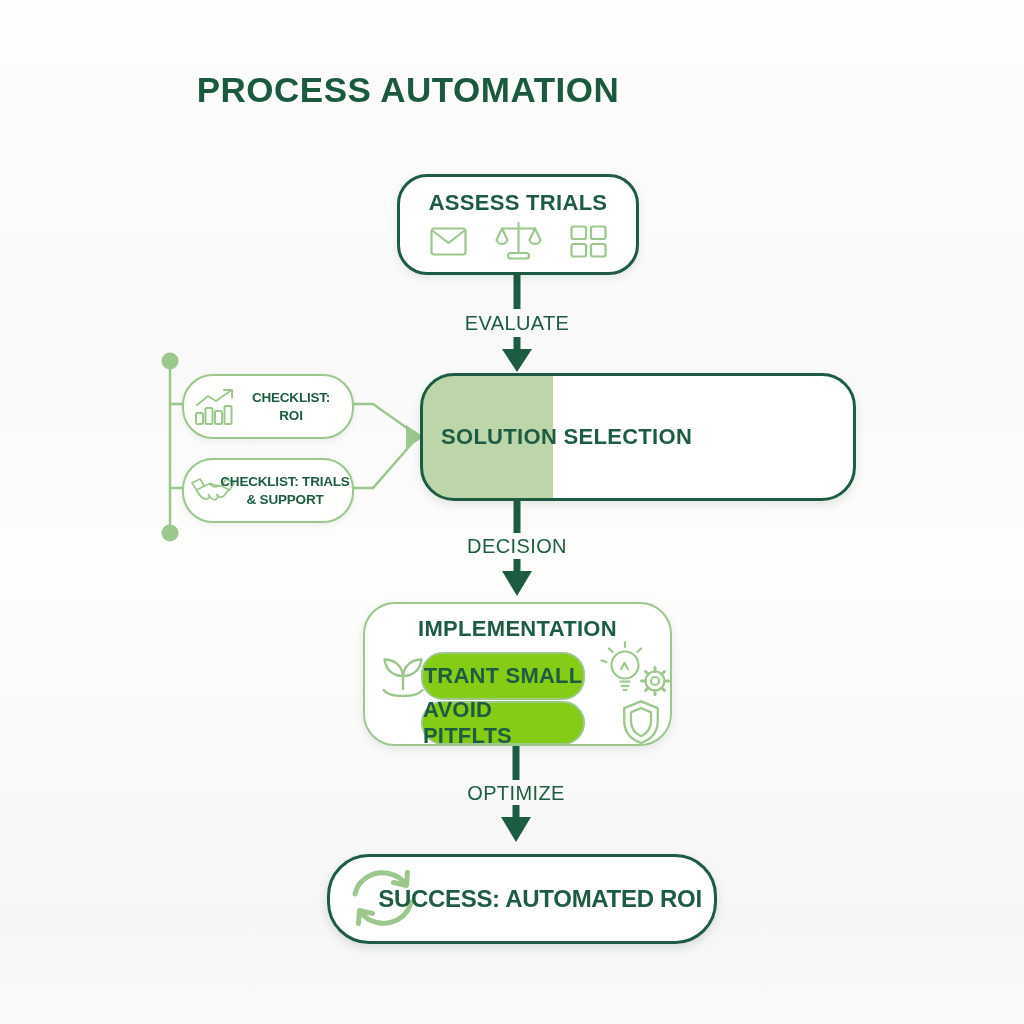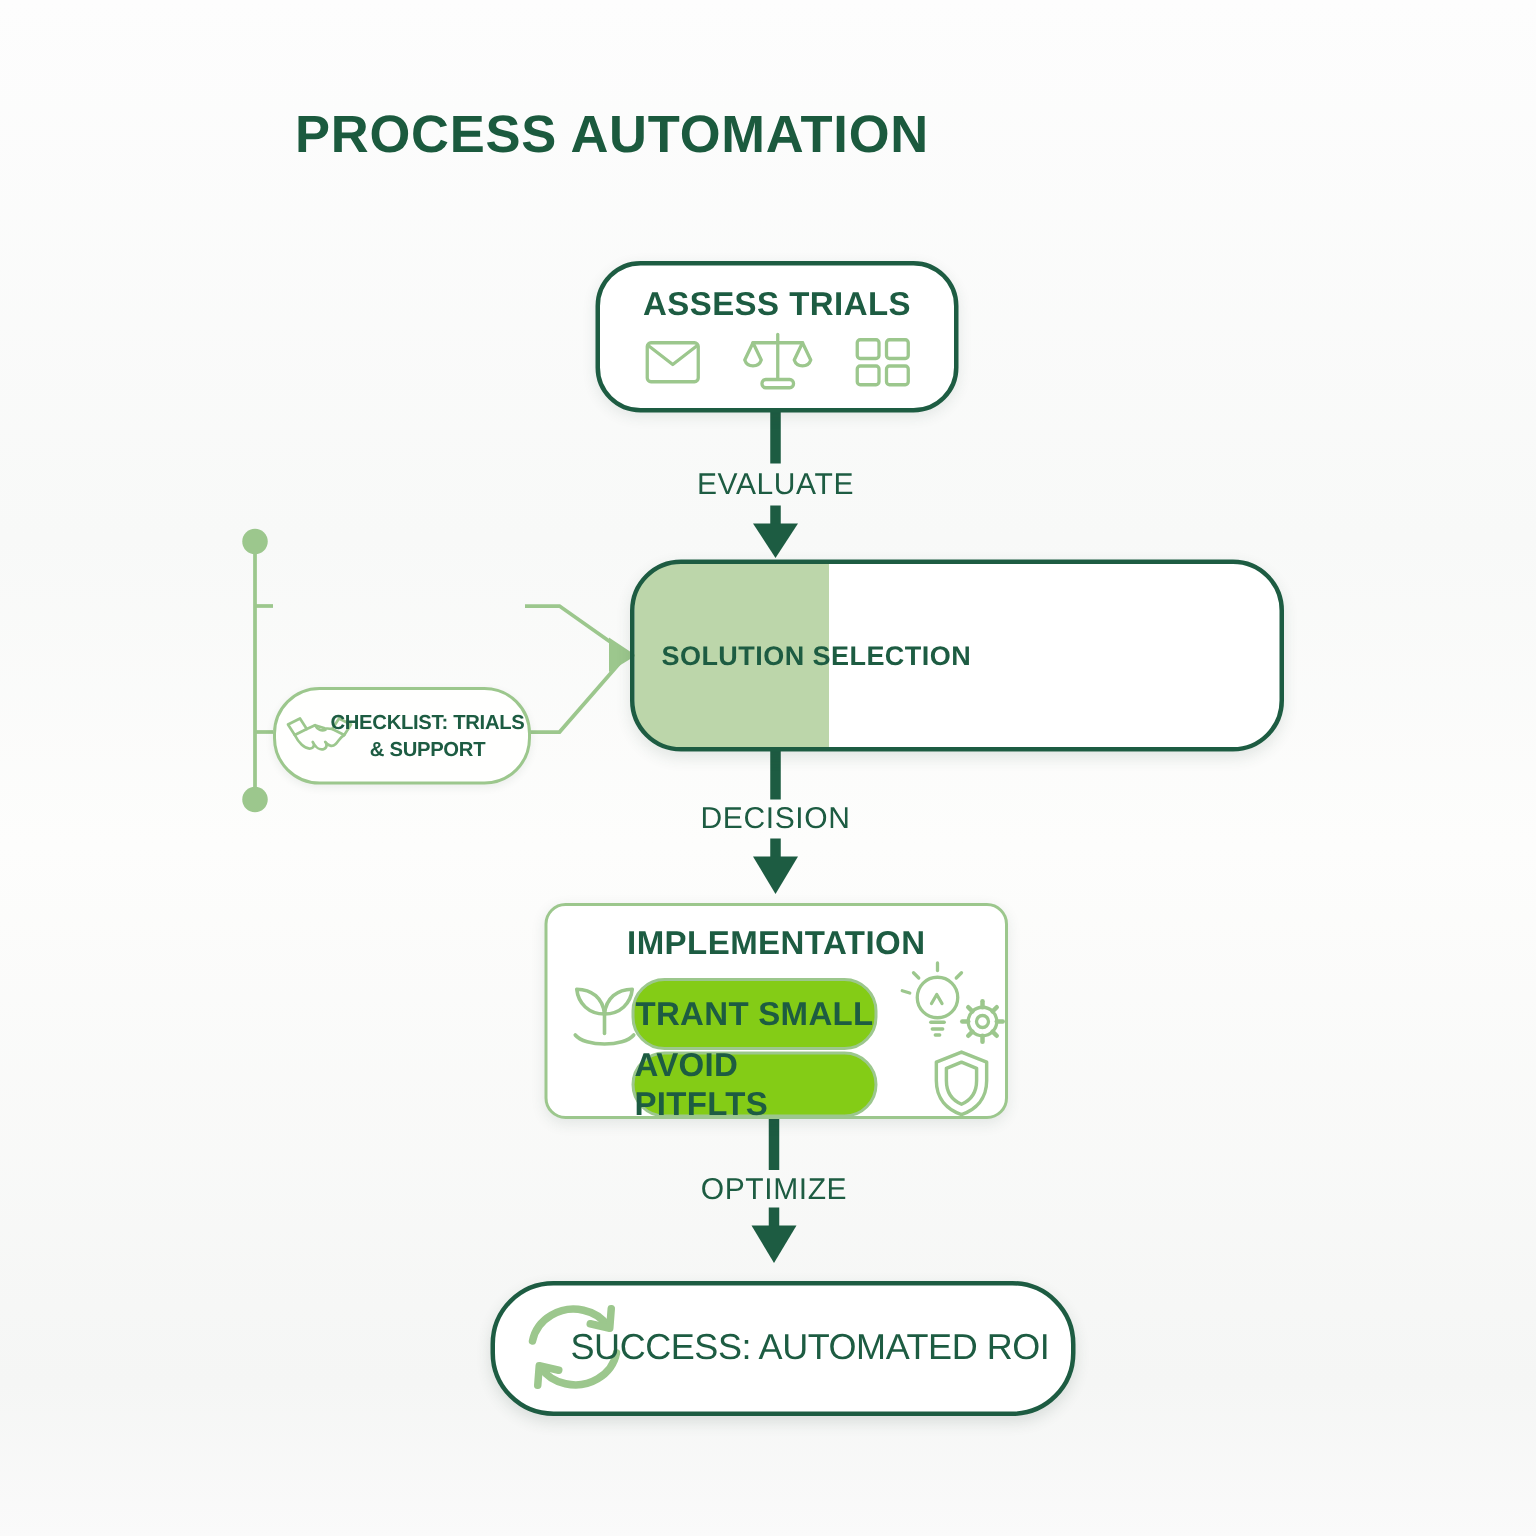--- a/index.html
+++ b/index.html
@@ -21,51 +21,51 @@
   }
   .assess-title{margin-top:13px;text-align:center;font-size:22px;font-weight:700;letter-spacing:.3px;}
   .assess-icons{display:flex;justify-content:center;align-items:center;gap:27px;margin-top:5px;}
   .solution-box{
     left:420px;top:373px;width:430px;height:122px;border:3.5px solid #1d5c42;border-radius:34px;
     background:linear-gradient(90deg,#bcd6aa 0px,#bcd6aa 130px,#ffffff 130px);
     box-shadow:0 4px 10px rgba(40,70,55,.12);
   }
   .solution-title{
     position:absolute;left:18px;top:0;bottom:0;display:flex;align-items:center;
-    font-size:18px;font-weight:700;letter-spacing:.3px;white-space:nowrap;
+    font-size:22px;font-weight:700;letter-spacing:.3px;white-space:nowrap;
   }
   .checklist-box{
     width:168px;height:61px;border:2.5px solid #9cc78d;border-radius:31px;background:#fffffe;
     box-shadow:0 2px 6px rgba(40,70,55,.08);
   }
   .checklist-roi{left:182px;top:374px;}
   .checklist-trials{left:182px;top:458px;}
   .checklist-text{
     position:absolute;top:0;bottom:0;display:flex;flex-direction:column;justify-content:center;
     text-align:center;font-size:13.5px;font-weight:700;line-height:1.3;letter-spacing:-.2px;white-space:nowrap;
   }
   .checklist-roi .checklist-text{left:52px;right:6px;}
   .checklist-trials .checklist-text{left:36px;right:2px;align-items:center;}
   .impl-box{
-    left:363px;top:602px;width:305px;height:140px;border:2.5px solid #9cc78d;border-radius:14px;
+    left:363px;top:602px;width:305px;height:140px;border:2.5px solid #9cc78d;border-radius:32px;
   }
   .impl-title{position:absolute;top:12px;left:0;width:100%;text-align:center;font-size:22px;font-weight:700;letter-spacing:.3px;}
   .impl-pill{
     position:absolute;left:56px;width:160px;border:2px solid #9cc78d;border-radius:22px;background:#84cc16;
     display:flex;align-items:center;justify-content:center;font-size:22px;font-weight:700;letter-spacing:.2px;
   }
   .impl-pill-1{top:48px;height:44px;}
   .impl-pill-2{top:97px;height:40px;}
   .success-box{
     left:327px;top:854px;width:384px;height:84px;border:3.5px solid #1d5c42;border-radius:42px;
     box-shadow:0 4px 10px rgba(40,70,55,.14);
   }
   .success-title{
     position:absolute;left:0;right:0;top:0;bottom:0;display:flex;align-items:center;justify-content:center;
-    font-size:24px;font-weight:400;letter-spacing:-.3px;white-space:nowrap;z-index:1;margin-left:36px;
+    font-size:24px;font-weight:700;letter-spacing:-.3px;white-space:nowrap;z-index:1;margin-left:36px;
   }
   
   .flow-label{
     transform:translateX(-50%);font-size:20px;font-weight:500;letter-spacing:.4px;color:#1d5c42;white-space:nowrap;
   }
   
   .lg-icon{stroke:#9cc78d;fill:none;stroke-linecap:round;stroke-linejoin:round;}
 </style>
 </head>
 <body>
@@ -126,20 +126,34 @@
       </svg>
     </div>
   </div>
 
   <div class="abs flow-label" style="left:517px;top:312px;">EVALUATE</div>
 
   <div class="abs solution-box">
     <div class="solution-title">SOLUTION SELECTION</div>
   </div>
 
+  <div class="abs node checklist-box checklist-roi">
+    <svg class="lg-icon abs" style="left:10px;top:12px;" width="42" height="38" viewBox="0 0 42 38" stroke-width="2">
+      <rect x="2" y="25" width="7" height="11" rx="1.5"></rect>
+      <rect x="11.5" y="20" width="7" height="16" rx="1.5"></rect>
+      <rect x="21" y="23" width="7" height="13" rx="1.5"></rect>
+      <rect x="30.5" y="18" width="7" height="18" rx="1.5"></rect>
+      <path d="M3 17 L14 8 L22 13 L37 2.5"></path>
+      <path d="M30 2 H38 V9.5"></path>
+    </svg>
+    <div class="checklist-text">
+      <span>CHECKLIST:</span>
+      <span>ROI</span>
+    </div>
+  </div>
 
   <div class="abs node checklist-box checklist-trials">
     <svg class="lg-icon abs" style="left:6px;top:16px;" width="46" height="30" viewBox="0 0 46 30" stroke-width="1.8">
       <path d="M2 7 L10 3 L14.5 10 L6.5 14 Z"></path>
       <path d="M44 7 L36 3 L31.5 10 L39.5 14 Z"></path>
       <path d="M14.5 10 L20 7.5 L26.5 9.5 L31.5 10"></path>
       <path d="M20 7.5 C21.5 10.5 24.5 11.5 27 10.5"></path>
       <path d="M6.5 14 C9 19 13 23.5 17 23 C19.5 22.6 19.8 20 18.5 18.7 C20.5 22.5 23.5 24.3 26 23.3 C28.2 22.4 28 19.8 26.8 18.6 C28.8 21.4 31.6 22 33.6 20.2 C35.8 18.2 36.5 15.6 39.5 14"></path>
     </svg>
     <div class="checklist-text">

